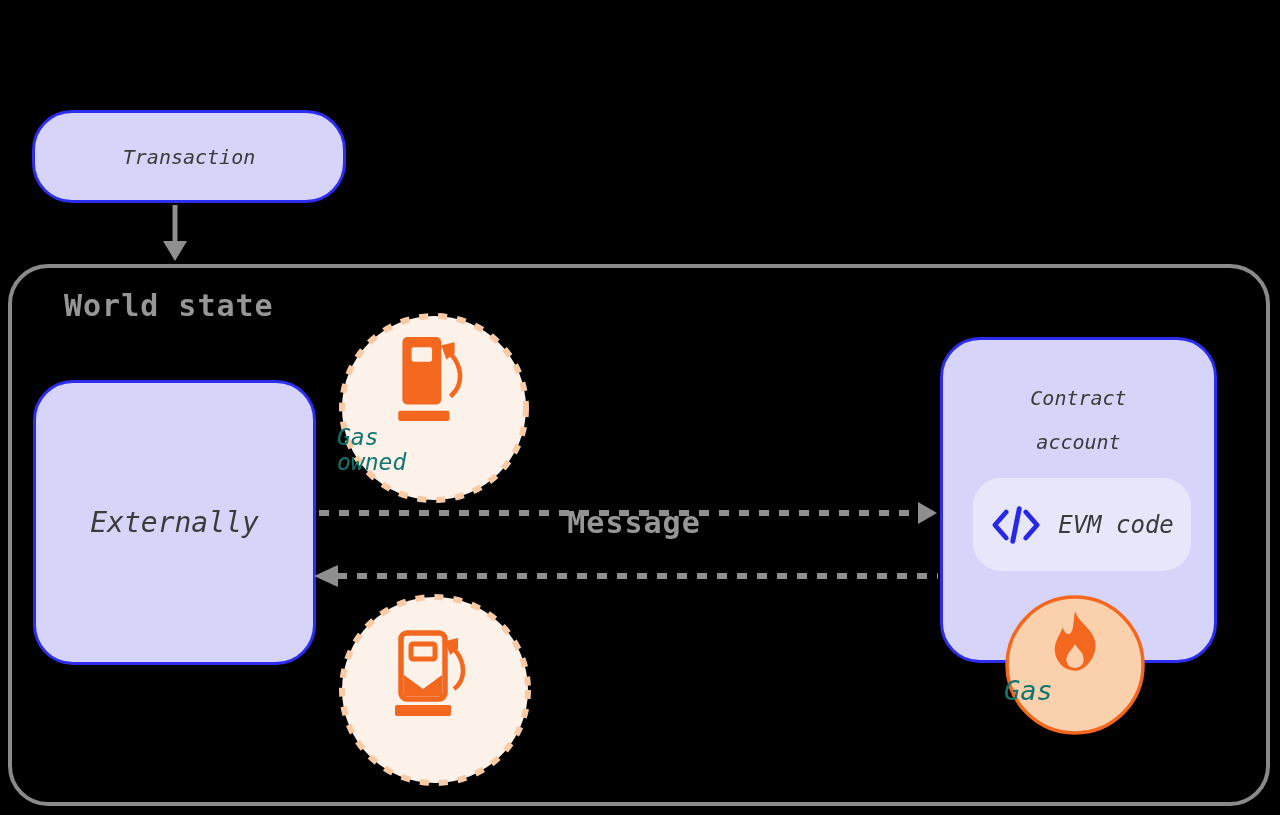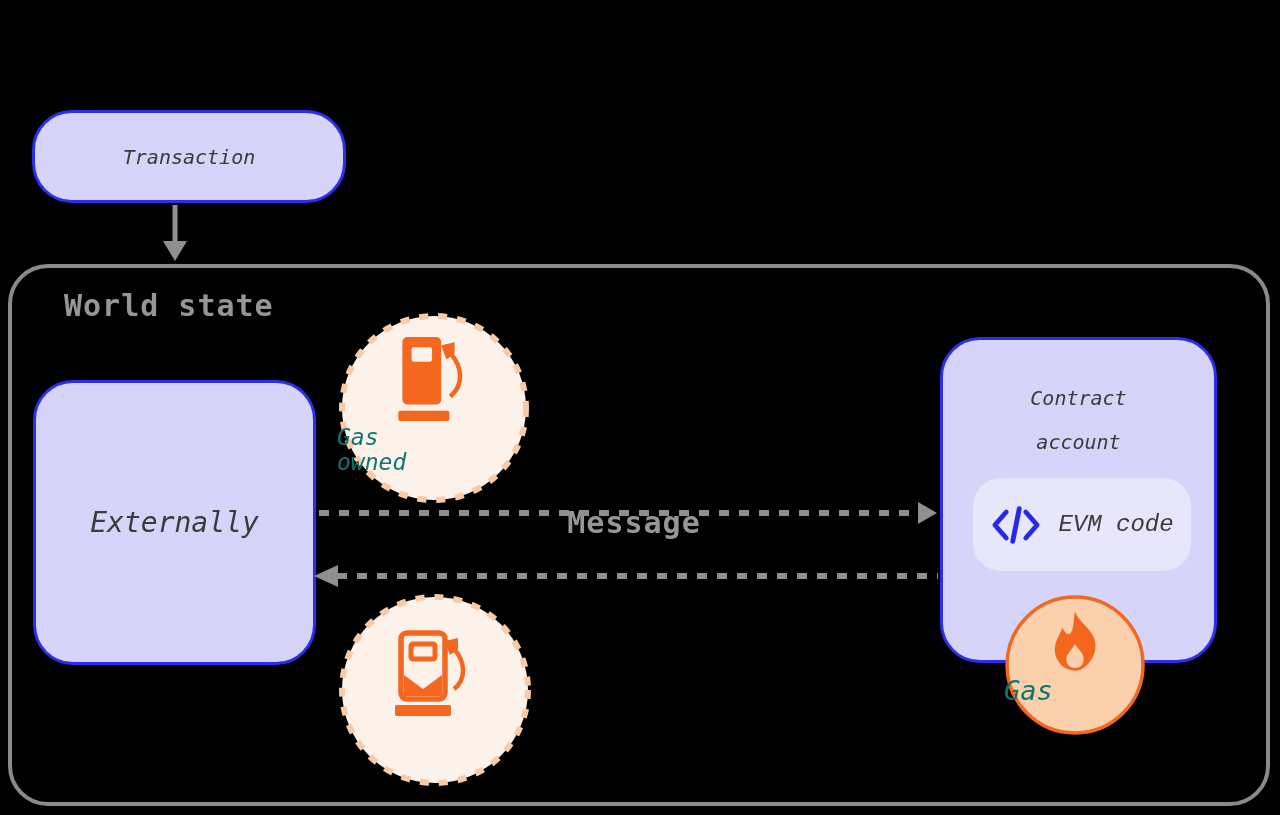--- a/index.html
+++ b/index.html
@@ -29,21 +29,21 @@
   #world-state-label{left:64px;top:288px;}
   #message-label{left:554px;top:466px;width:160px;text-align:center;margin-top:39px;}
   #eoa-box{left:33px;top:380px;width:283px;height:285px;
     display:flex;align-items:center;justify-content:center;}
   #eoa-box .node-label{font-size:28px;}
   #contract-box{left:940px;top:337px;width:277px;height:326px;padding-left:48px;}
   #contract-title{position:absolute;left:0;top:36px;width:100%;}
   #evm-box{
     position:absolute;left:30px;top:138px;width:218px;height:93px;
     background:#e7e6fb;border-radius:28px;
-    display:flex;align-items:center;justify-content:center;gap:16px;font-family:Liberation Mono, monospace;
+    display:flex;align-items:center;justify-content:center;gap:16px;
   }
   #evm-label{color:#3b3b3b;font-style:italic;font-size:24px;white-space:nowrap;}
   .dashed-circle{position:absolute;}
   .dashed-circle svg.circle-bg{position:absolute;left:0;top:0;}
   .circle-icon{position:absolute;}
   .circle-label{
     position:absolute;left:0;width:100%;text-align:left;color:#0f766e;
     font-style:italic;font-size:23px;line-height:25px;white-space:pre;
   }
   #gas-supply-circle{left:337px;top:311px;width:194px;height:194px;}

